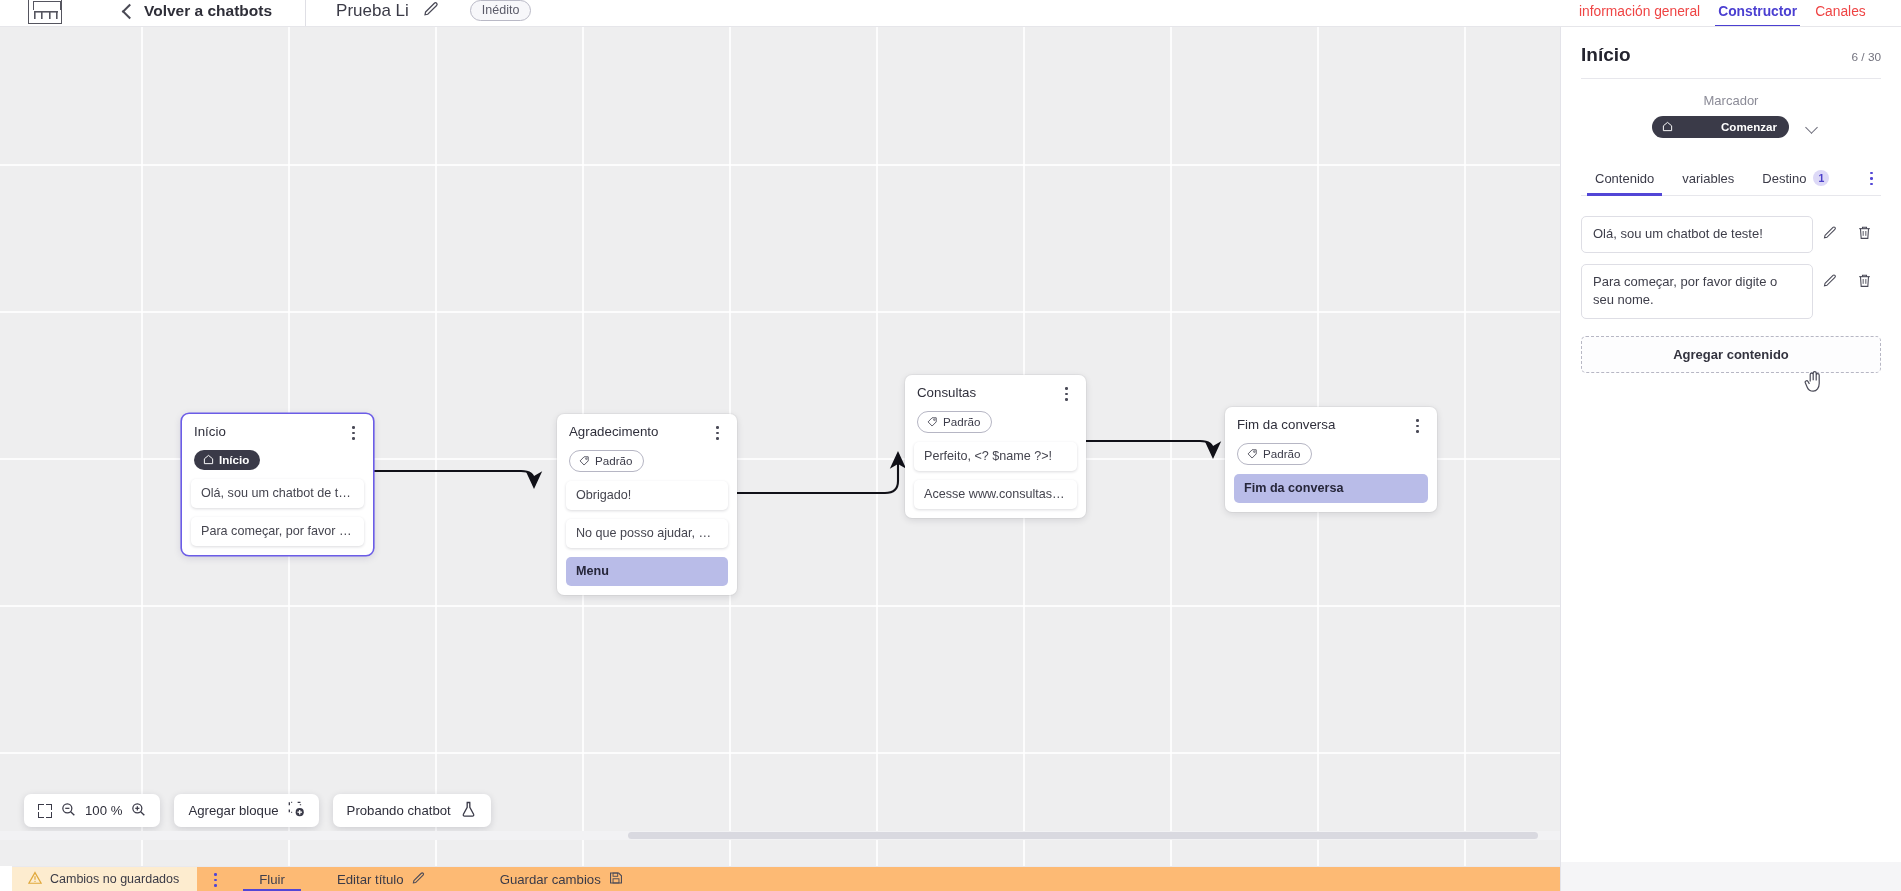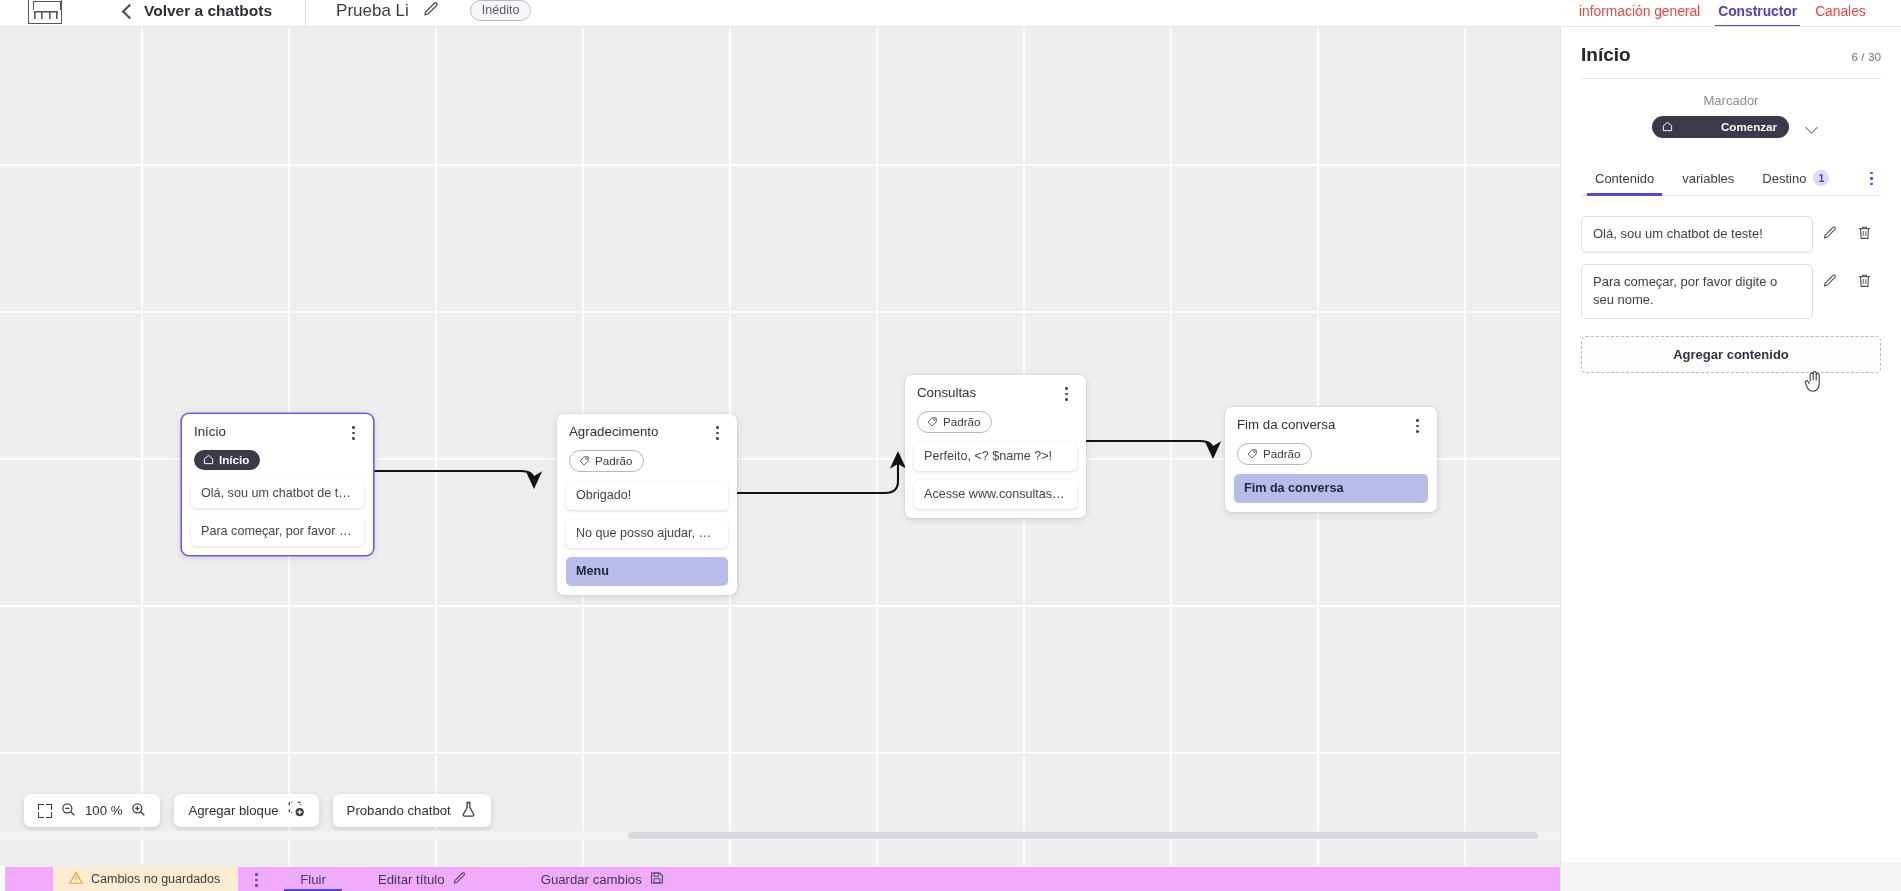--- a/index.html
+++ b/index.html
@@ -155,24 +155,23 @@
   .icon-expand b {
     position: absolute; width: 6px; height: 6px; border: 1.8px solid #3a3a48;
   }
   .icon-expand b:nth-child(1){ left:0; top:0; border-right:none; border-bottom:none; }
   .icon-expand b:nth-child(2){ right:0; top:0; border-left:none; border-bottom:none; }
   .icon-expand b:nth-child(3){ left:0; bottom:0; border-right:none; border-top:none; }
   .icon-expand b:nth-child(4){ right:0; bottom:0; border-left:none; border-top:none; }
 
   
   .statusbar {
-    position: absolute; left: 5px; bottom: 0; width: 1561px; height: 25px;
-    background: #f0abfc; display: flex; align-items: center;
+    position: absolute; left: 12px; bottom: 0; width: 1561px; height: 25px;
+    background: #fdba74; display: flex; align-items: center;
     border-top: 1px solid #e9e9ee;
-    padding-left: 48px;
   }
   .unsaved {
     background: #fdeccf; height: 25px; display: flex; align-items: center; gap: 8px;
     padding: 0 18px 0 16px; font-size: 12.5px; color: #3b3b46; white-space: nowrap;
   }
   .sb-item {
     font-size: 13.2px; color: #3b3b48; padding: 0 6px; height: 25px;
     display: flex; align-items: center; gap: 8px; white-space: nowrap; cursor: pointer;
     position: relative;
   }

